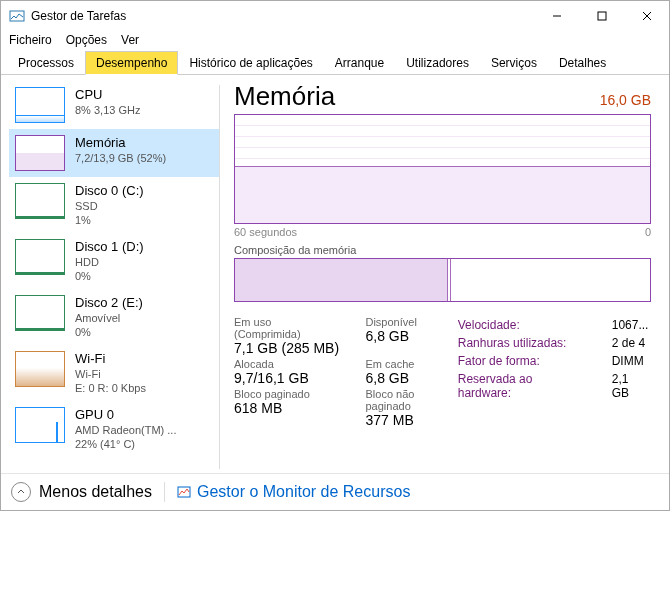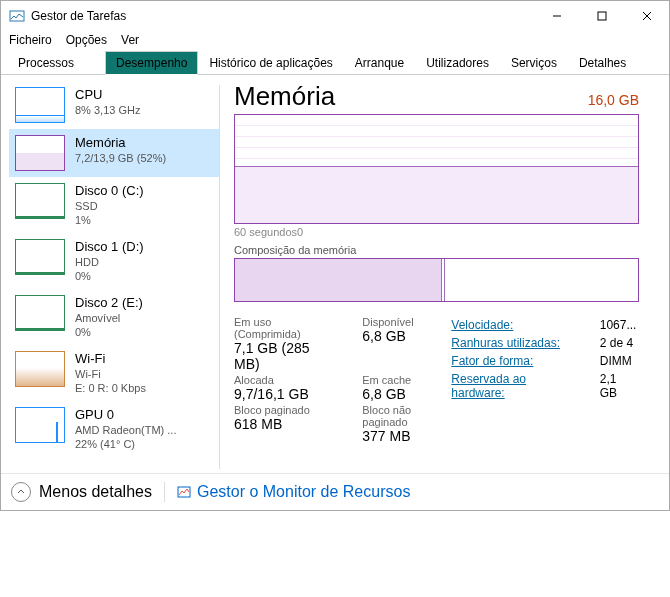--- a/index.html
+++ b/index.html
@@ -7,48 +7,48 @@
   .titlebar { display:flex; align-items:center; height:30px; padding:0 0 0 8px; }
   .titlebar .icon { width:16px; height:16px; margin-right:6px; }
   .titlebar .title { flex:1; font-size:12px; }
   .winbtns { display:flex; }
   .winbtn { width:45px; height:30px; display:flex; align-items:center; justify-content:center; }
   .winbtn svg { width:10px; height:10px; }
   .menubar { display:flex; padding:2px 4px 4px 8px; gap:14px; font-size:12px; }
   .menubar span { cursor:default; }
   .tabs { display:flex; border-bottom:1px solid #ccc; padding:0 6px; font-size:12px; }
   .tab { padding:4px 10px; border:1px solid transparent; border-bottom:none; margin-bottom:-1px; cursor:default; }
-  .tab.active { border-color:#ccc; background:#0f766e; border-bottom:1px solid #fff;margin-left:20px; }
-  .body { flex:1; display:flex; overflow:hidden; padding:6px 24px 0 8px; }
+  .tab.active { border-color:#ccc; background:#fde047; border-bottom:1px solid #fff; }
+  .body { flex:1; display:flex; overflow:hidden; padding:6px 12px 0 8px; }
   .sidebar { width:210px; overflow:hidden; }
   .side-item { display:flex; padding:6px 6px; cursor:default; }
   .side-item.selected { background:#cce8ff; }
   .thumb { width:50px; height:36px; border:1px solid #117dbb; box-sizing:border-box; margin-right:10px; position:relative; overflow:hidden; background:#fff; }
   .side-title { font-size:13px; margin-bottom:1px; }
   .side-sub { font-size:11px; color:#555; line-height:14px; }
   .divider { width:1px; background:#ddd; margin:4px 0 4px 0; }
   .main { flex:1; padding:0 6px 0 14px; display:flex; flex-direction:column; overflow:hidden; }
   .main-header { display:flex; justify-content:space-between; align-items:baseline; }
   .main-title { font-size:26px; font-weight:400; }
   .main-total { font-size:14px; color:#c2410c; }
   .chart-label { display:flex; justify-content:space-between; font-size:11px; color:#555; margin-top:8px; }
   .chart { border:1px solid #8e44ad; height:110px; box-sizing:border-box; position:relative; margin-top:2px; background:repeating-linear-gradient(to bottom, transparent 0, transparent 10px, #f2e6f7 10px, #f2e6f7 11px); }
   .chart .fill { position:absolute; left:0; right:0; bottom:0; height:52%; background:#f4eaf9; border-top:1px solid #a569bd; }
-  .axis { display:flex; font-size:11px; color:#888; margin-top:2px; }
+  .axis { display:flex; justify-content:space-between; font-size:11px; color:#888; margin-top:2px; }
   .comp { border:1px solid #8e44ad; height:44px; box-sizing:border-box; margin-top:2px; display:flex; }
   .comp-used { background:#e8d5ef; border-right:1px solid #a569bd; height:100%; }
   .comp-gap  { width:2px; background:#fff; border-right:1px solid #a569bd; height:100%; }
   .comp-free { flex:1; background:#fff; height:100%; }
   .stats { display:flex; margin-top:14px; font-size:12px; }
   .stats-left { display:grid; grid-template-columns:auto auto; column-gap:26px; row-gap:2px; }
   .lbl { font-size:11px; color:#666; }
   .val { font-size:14px; }
   .stats-right { margin-left:auto; font-size:12px; }
   .stats-right table td { padding:0 0 2px 0; }
-  .stats-right table td:first-child { color:#0369a1; padding-right:28px;text-decoration:underline; }
+  .stats-right table td:first-child { color:#701a75; padding-right:28px; }
   .footer { border-top:1px solid #e5e5e5; display:flex; align-items:center; padding:8px 10px; gap:8px; font-size:16px; }
   .circle { width:18px; height:18px; border:1px solid #888; border-radius:50%; display:flex; align-items:center; justify-content:center; }
   .fsep { width:1px; height:20px; background:#ddd; margin:0 4px; }
   .link { color:#0066cc; display:flex; align-items:center; gap:6px; }
   .thumb.cpu { border-color:#1e90ff; }
   .thumb.cpu::after { content:""; position:absolute; left:0; right:0; bottom:0; height:6px; background:linear-gradient(to top,#bde0ff,transparent); border-top:1px solid #1e90ff; }
   .thumb.mem { border-color:#8e44ad; }
   .thumb.mem::before { content:""; position:absolute; left:0; right:0; top:50%; height:1px; background:#8e44ad; }
   .thumb.mem::after { content:""; position:absolute; left:0; right:0; bottom:0; top:50%; background:#efe2f4; }
   .thumb.disk { border-color:#2e8b57; }

